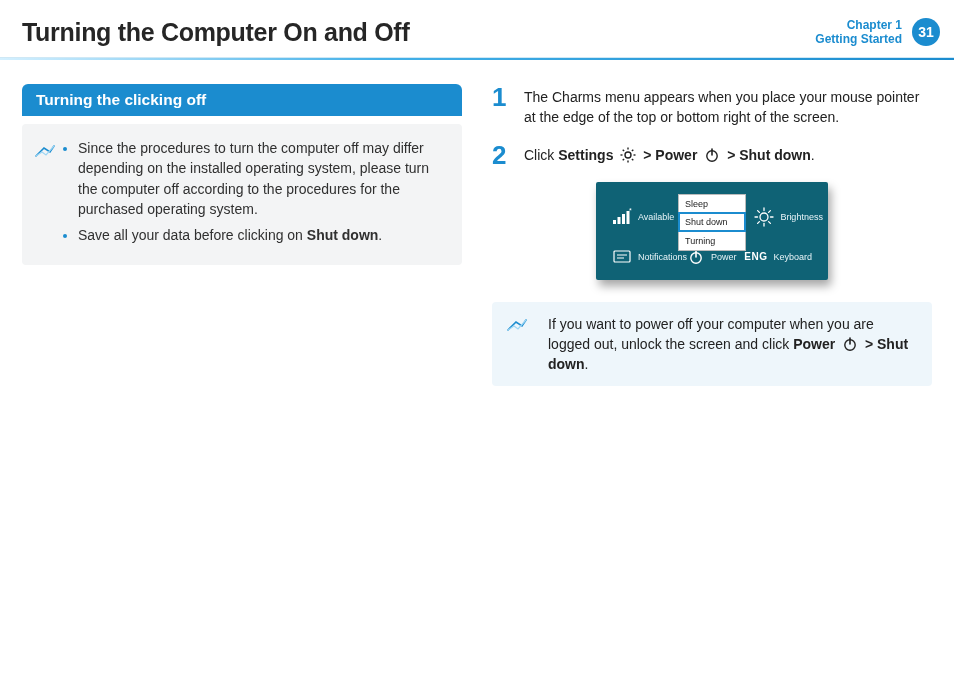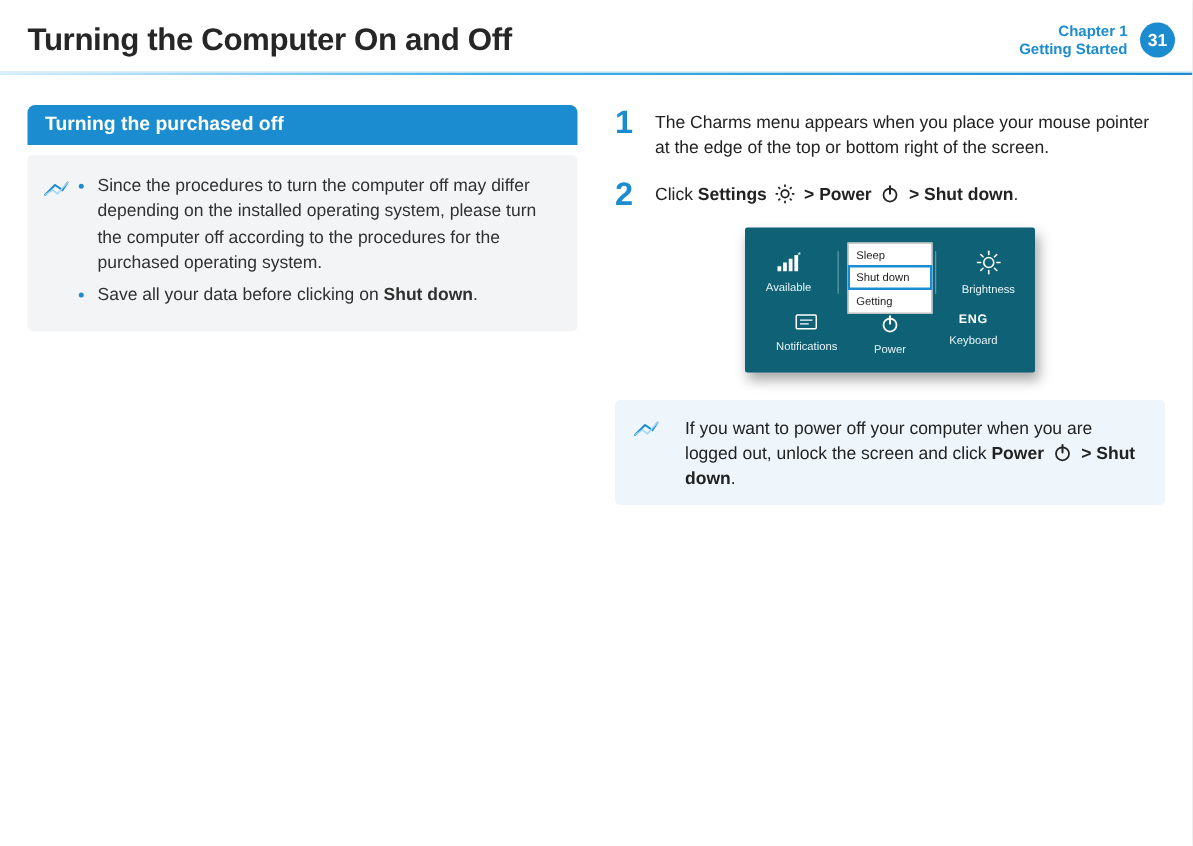--- a/index.html
+++ b/index.html
@@ -143,21 +143,21 @@
   }
   .charms-top {
     display: flex;
     justify-content: space-between;
     align-items: center;
     gap: 20px;
   }
   .charms-cell {
     flex: 1;
     display: flex;
-    flex-direction: column;
+    flex-direction: row;
     align-items: center;
     gap: 6px;
   }
   .charms-sep {
     width: 1px; height: 34px;
     background: rgba(255,255,255,0.35);
   }
   .charms-bottom {
     display: flex;
     justify-content: space-between;
@@ -221,21 +221,21 @@
         <div>Getting Started</div>
       </div>
       <div class="page-num">31</div>
     </div>
   </div>
   <div class="rule"></div>
 
   <div class="body">
 
     <div class="col">
-      <div class="section-pill">Turning the purchased off</div>
+      <div class="section-pill">Turning the clicking off</div>
 
       <div class="note">
         <div class="note-icon">
           <svg width="22" height="20" viewBox="0 0 22 20">
             <path d="M2 16 L10 8 L16 12 L20 6" stroke="#1b8ccf" stroke-width="1.6" fill="none" stroke-linecap="round"></path>
             <path d="M2 16 L8 12 L12 15 L20 6" stroke="#9dd6f4" stroke-width="1.2" fill="none" stroke-linecap="round"></path>
           </svg>
         </div>
         <ul class="note-list">
           <li>
@@ -283,21 +283,21 @@
           </span>
           <span class="bold"> &gt; </span><span class="bold">Shut down</span><span>.</span>
         </div>
       </div>
 
       <div class="charms-shot">
 
         <div class="charms-menu">
           <div class="charms-menu-item">Sleep</div>
           <div class="charms-menu-item selected">Shut down</div>
-          <div class="charms-menu-item">Getting</div>
+          <div class="charms-menu-item">Turning</div>
         </div>
 
         <div class="charms-top">
           <div class="charms-cell">
             <svg width="20" height="18" viewBox="0 0 20 18">
               <rect x="1" y="12" width="3" height="4" fill="#fff"></rect>
               <rect x="5.5" y="9" width="3" height="7" fill="#fff"></rect>
               <rect x="10" y="6" width="3" height="10" fill="#fff"></rect>
               <rect x="14.5" y="3" width="3" height="13" fill="#fff"></rect>
               <text x="17" y="5" font-size="7" fill="#fff">*</text>

